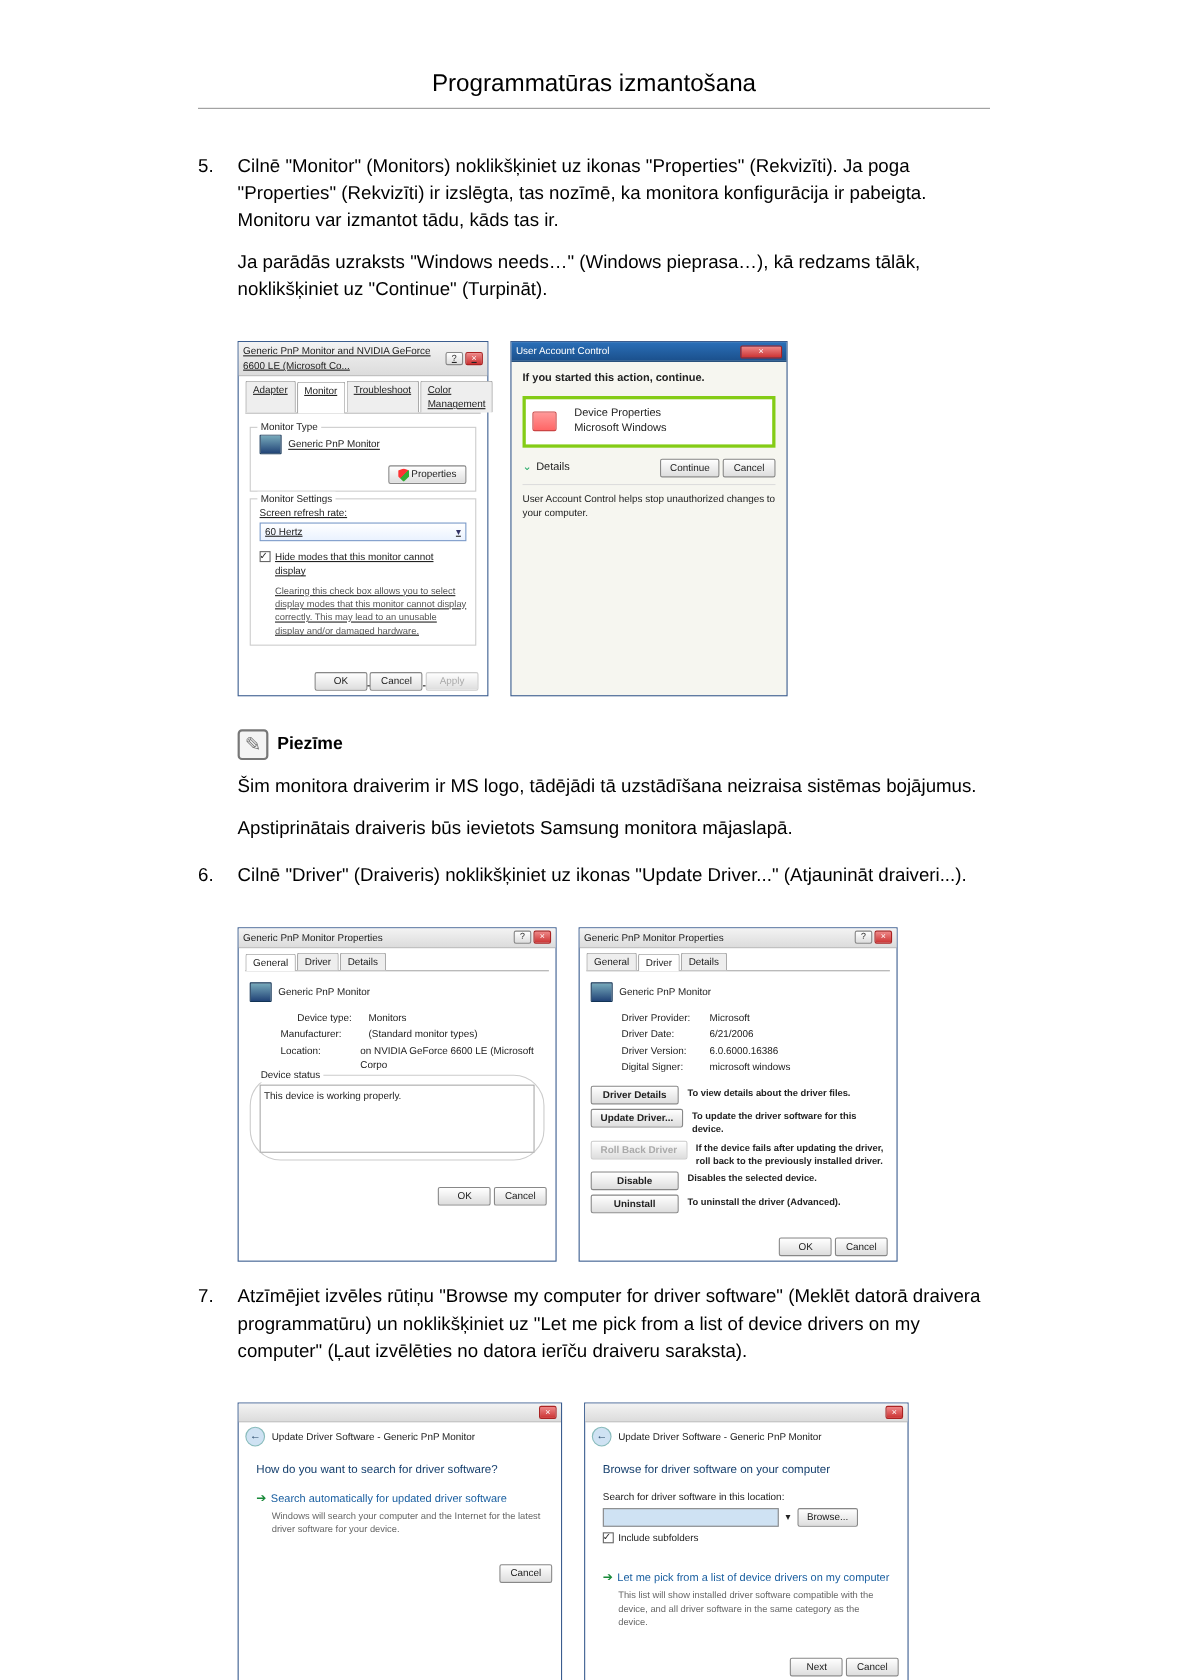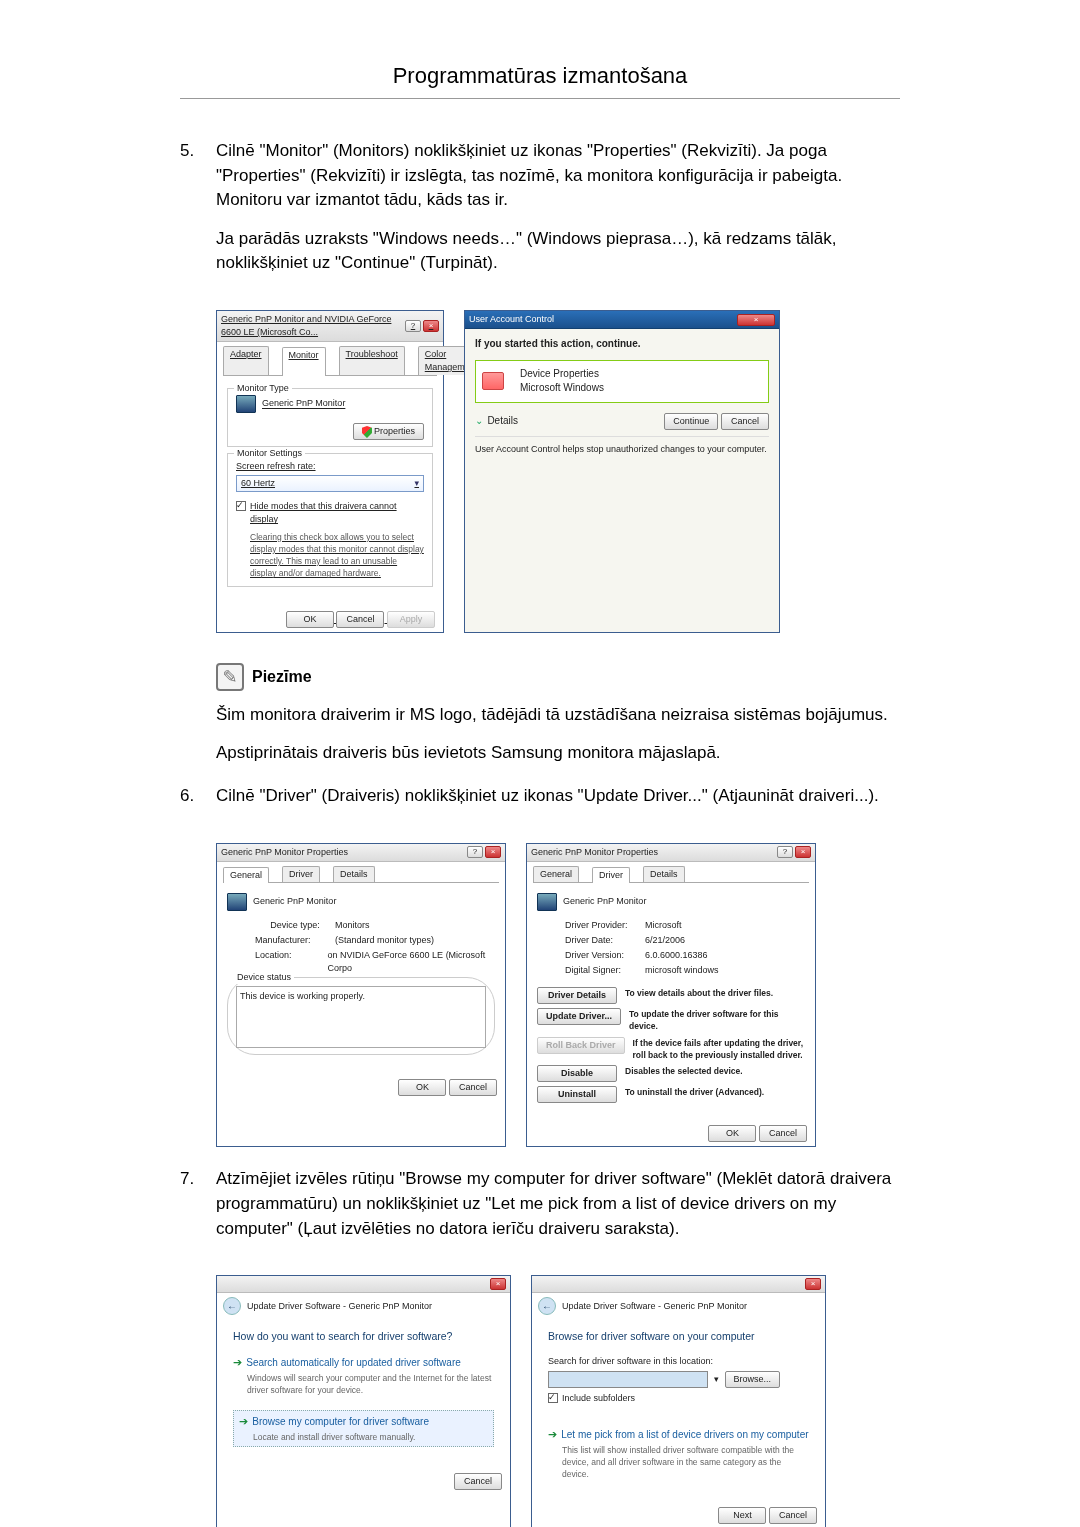--- a/index.html
+++ b/index.html
@@ -68,21 +68,21 @@
       background:linear-gradient(#fff,#ddd);
       font-size:8px; line-height:10px; text-align:center;
       border-radius:2px;
     }
     .wbtn.close { background:linear-gradient(#e88,#c33); color:#fff; border-color:#a22;}
     .wbtn.close-big { width:38px; background:linear-gradient(#e88,#c33); color:#fff; border-color:#a22;}
     .tabs { display:flex; border-bottom:1px solid #aaa; margin:4px 6px 0; }
     .tab {
       padding:1px 6px; font-size:9px;
       border:1px solid #aaa; border-bottom:none;
-      background:#eee; margin-right:13px;
+      background:#eee; margin-right:1px;
       border-radius:2px 2px 0 0;
     }
     .tab.active { background:#fff; position:relative; top:1px;}
     .dlg-body { padding:6px 10px; }
     .fieldset {
       border:1px solid #ccc;
       padding:6px 8px;
       margin:6px 0;
       position:relative;
     }
@@ -195,42 +195,42 @@
       </div>
       <div class="fieldset">
         <span class="legend">Monitor Settings</span>
         <div style="margin-bottom:2px;">Screen refresh rate:</div>
         <div class="select">
           <span>60 Hertz</span>
             <span class="arrow">▾</span>
         </div>
         <div class="checkbox-row" style="margin-top:8px;">
           <span class="chk checked"></span>
-          <span>Hide modes that this draivera cannot display</span>
+          <span>Hide modes that this monitor cannot display</span>
         </div>
         <div style="font-size:8.5px;color:#555;margin-left:14px;">Clearing this check box allows you to select display modes that this monitor cannot display correctly. This may lead to an unusable display and/or damaged hardware.</div>
       </div>
     </div>
     <div class="buttons-right">
       <span class="btn">OK</span>
       <span class="btn">Cancel</span>
       <span class="btn disabled">Apply</span>
     </div>
   </div>
 
-  <div class="dialog uac-bg" style="width:316px;">
+  <div class="dialog uac-bg" style="width:252px;">
     <div class="titlebar blue">
       <span>User Account Control</span>
       <span class="wbtns">
           <span class="wbtn close-big">×</span>
         </span>
     </div>
     <div class="uac-body">
       <div style="font-weight:bold;margin-bottom:8px;">If you started this action, continue.</div>
-      <div class="uac-row" style="background:#fff;border:1px solid #84cc16;padding:6px;">
+      <div class="uac-row" style="background:#fff;border:3px solid #84cc16;padding:6px;">
         <span class="prog-icon"></span>
         <div>
           <div>Device Properties</div>
           <div>Microsoft Windows</div>
         </div>
       </div>
       <div class="uac-row" style="justify-content:space-between;margin-top:10px;">
         <span><span class="expand">⌄</span><span>Details</span></span>
         <span>
           <span class="btn">Continue</span>
@@ -379,24 +379,20 @@
     <div style="padding:4px 6px;display:flex;align-items:center;gap:4px;">
       <span class="back-circle">←</span>
       <span style="font-size:9px;">Update Driver Software - Generic PnP Monitor</span>
     </div>
     <div class="dlg-body" style="padding:10px 16px 6px;">
       <div class="wiz-title">How do you want to search for driver software?</div>
       <div class="wiz-opt">
         <div><span class="arrow-marker">➔</span><span class="o-title">Search automatically for updated driver software</span></div>
         <div class="o-sub" style="margin-left:14px;">Windows will search your computer and the Internet for the latest driver software for your device.</div>
       </div>
-      <div class="wiz-opt highlighted-opt" style="margin-top:14px;">
-        <div><span class="arrow-marker">➔</span><span class="o-title">Browse my computer for driver software</span></div>
-        <div class="o-sub" style="margin-left:14px;">Locate and install driver software manually.</div>
-      </div>
     </div>
     <div class="buttons-right">
       <span class="btn">Cancel</span>
     </div>
   </div>
 
   <div class="dialog" style="width:295px;">
     <div class="titlebar">
       <span></span>
       <span class="wbtns">

